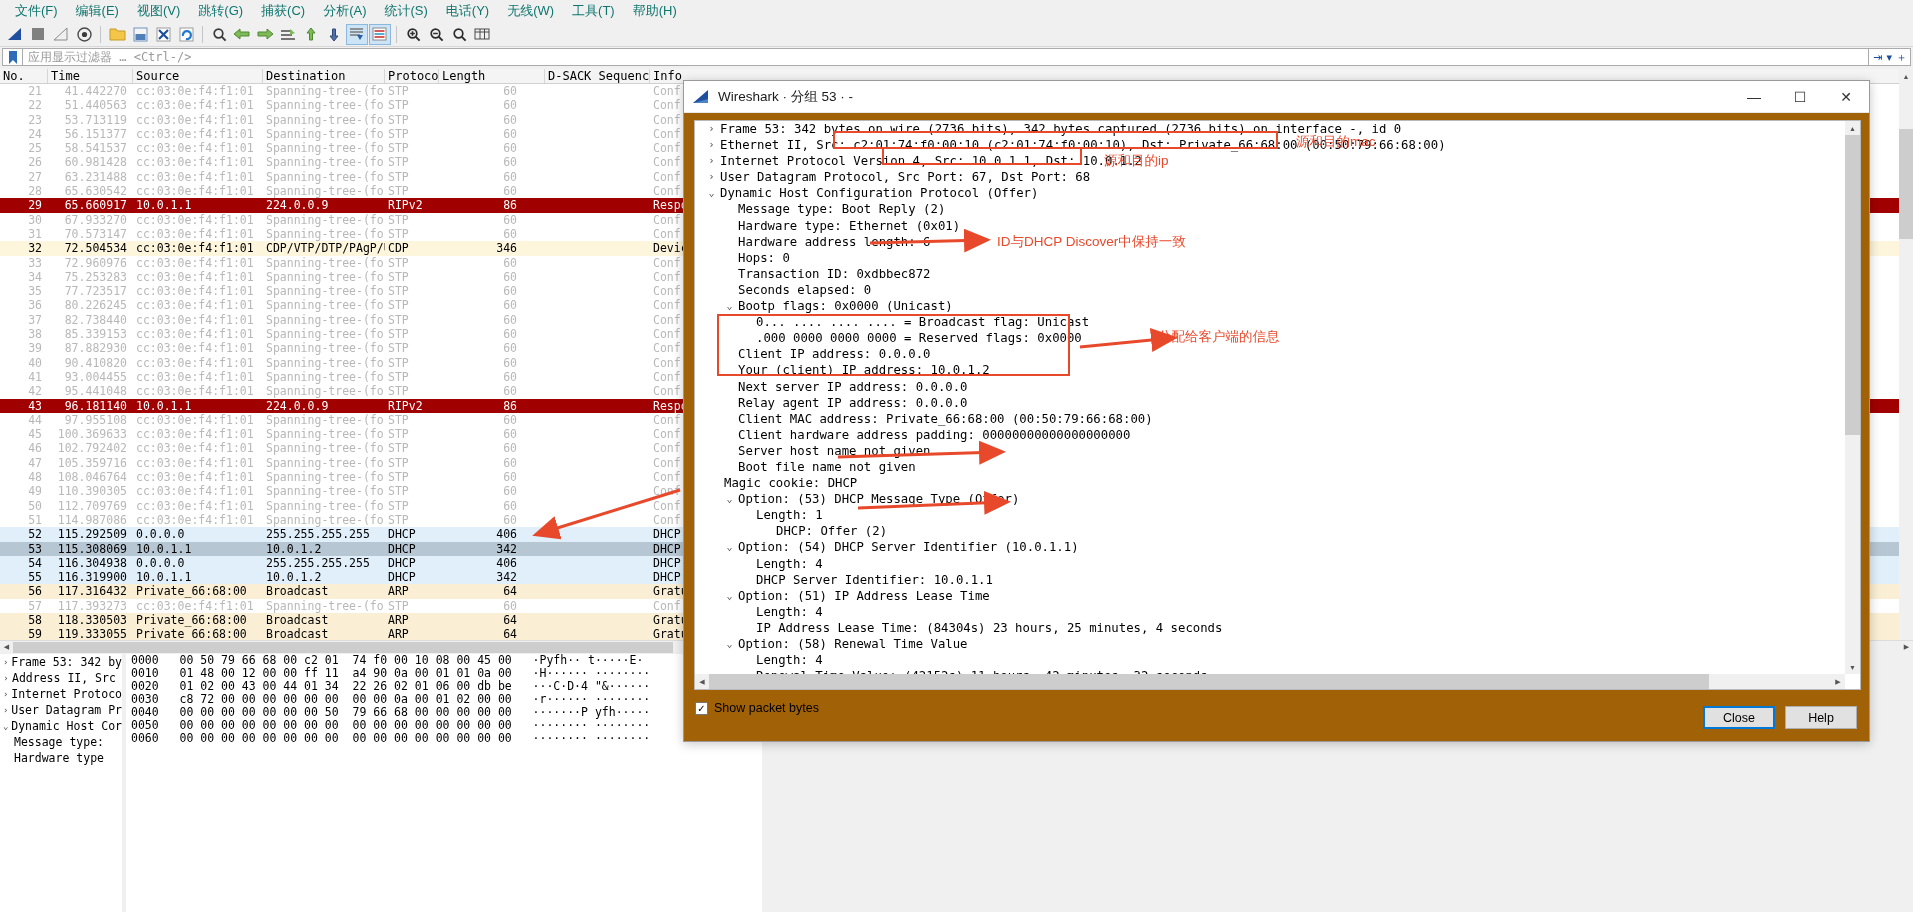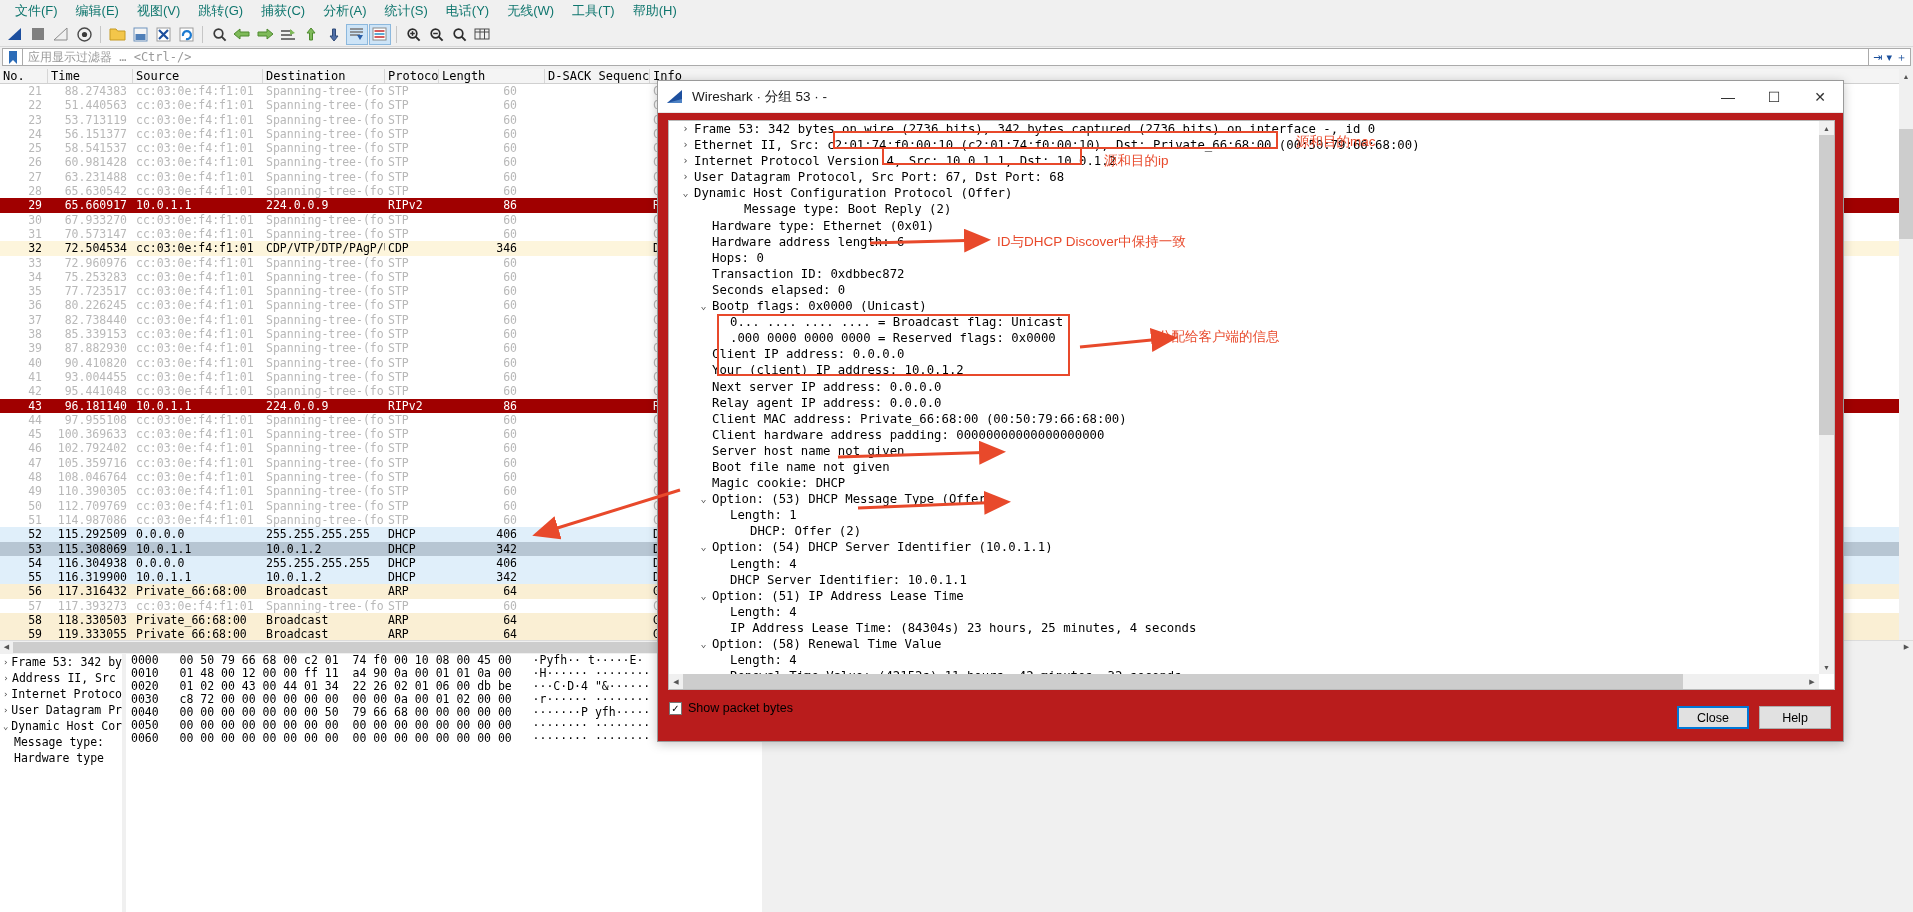--- a/index.html
+++ b/index.html
@@ -119,22 +119,22 @@
   #bytespane {
     position:absolute; left:126px; top:654px; width:636px; height:258px;
     background:#fff; overflow:hidden;
     font-family:"DejaVu Sans Mono","Liberation Mono",monospace;
     font-size:11.5px; color:#000;
   }
   .hexrow { height:13px; line-height:13px; white-space:pre; padding-left:5px; }
 
   
   #dialog {
-    position:absolute; left:657px; top:80px; width:1187px; height:662px;
-    background:#b91c1c; border:1px solid #9a9a9a;
+    position:absolute; left:683px; top:80px; width:1187px; height:662px;
+    background:#a16207; border:1px solid #9a9a9a;
     box-shadow:0 2px 10px rgba(0,0,0,.22);
   }
   #dlgtitle {
     height:32px; background:#fff; display:flex; align-items:center;
     border-bottom:1px solid #e8e8e8;
   }
   #dlgtitle .tico { width:34px; display:flex; align-items:center; justify-content:center; }
   #dlgtitle .ttext { font-size:13.5px; color:#1a1a1a; }
   #dlgtitle .tbtns { margin-left:auto; display:flex; height:32px; }
   #dlgtitle .tbtn { width:46px; display:flex; align-items:center; justify-content:center; font-size:14px; color:#333; }
@@ -353,21 +353,21 @@
     <div class="c-src">Source</div>
     <div class="c-dst">Destination</div>
     <div class="c-prot">Protocol</div>
     <div class="c-len">Length</div>
     <div class="c-dsack">D-SACK Sequence</div>
     <div class="c-info">Info</div>
   </div>
   <div id="plbody">
       <div class="prow stp">
         <span class="c-no">21</span>
-        <span class="c-time">88.274383</span>
+        <span class="c-time">41.442270</span>
         <span class="c-src">cc:03:0e:f4:f1:01</span>
         <span class="c-dst">Spanning-tree-(for-…</span>
         <span class="c-prot">STP</span>
         <span class="c-len">60</span>
         <span class="c-dsack"></span>
         <span class="c-info">Conf. Root = 3276</span>
       </div>
       <div class="prow stp">
         <span class="c-no">22</span>
         <span class="c-time">51.440563</span>
@@ -829,38 +829,38 @@
     </div>
   </div>
 
   <div id="dlgtree">
     <div id="treeinner">
         <div class="trow" style="padding-left: 8px;"><span class="tw">›</span><span>Frame 53: 342 bytes on wire (2736 bits), 342 bytes captured (2736 bits) on interface -, id 0</span></div>
         <div class="trow" style="padding-left: 8px;"><span class="tw">›</span><span>Ethernet II, Src: c2:01:74:f0:00:10 (c2:01:74:f0:00:10), Dst: Private_66:68:00 (00:50:79:66:68:00)</span></div>
         <div class="trow" style="padding-left: 8px;"><span class="tw">›</span><span>Internet Protocol Version 4, Src: 10.0.1.1, Dst: 10.0.1.2</span></div>
         <div class="trow" style="padding-left: 8px;"><span class="tw">›</span><span>User Datagram Protocol, Src Port: 67, Dst Port: 68</span></div>
         <div class="trow" style="padding-left: 8px;"><span class="tw">⌄</span><span>Dynamic Host Configuration Protocol (Offer)</span></div>
-        <div class="trow" style="padding-left: 26px; gap: 32px;"><span class="tw none">·</span><span>Message type: Boot Reply (2)</span></div>
+        <div class="trow" style="padding-left: 26px;"><span class="tw none">·</span><span>Message type: Boot Reply (2)</span></div>
         <div class="trow" style="padding-left: 26px;"><span class="tw none">·</span><span>Hardware type: Ethernet (0x01)</span></div>
         <div class="trow" style="padding-left: 26px;"><span class="tw none">·</span><span>Hardware address length: 6</span></div>
         <div class="trow" style="padding-left: 26px;"><span class="tw none">·</span><span>Hops: 0</span></div>
         <div class="trow" style="padding-left: 26px;"><span class="tw none">·</span><span>Transaction ID: 0xdbbec872</span></div>
         <div class="trow" style="padding-left: 26px;"><span class="tw none">·</span><span>Seconds elapsed: 0</span></div>
         <div class="trow" style="padding-left: 26px;"><span class="tw">⌄</span><span>Bootp flags: 0x0000 (Unicast)</span></div>
         <div class="trow" style="padding-left: 44px;"><span class="tw none">·</span><span>0... .... .... .... = Broadcast flag: Unicast</span></div>
         <div class="trow" style="padding-left: 44px;"><span class="tw none">·</span><span>.000 0000 0000 0000 = Reserved flags: 0x0000</span></div>
         <div class="trow" style="padding-left: 26px;"><span class="tw none">·</span><span>Client IP address: 0.0.0.0</span></div>
         <div class="trow" style="padding-left: 26px;"><span class="tw none">·</span><span>Your (client) IP address: 10.0.1.2</span></div>
         <div class="trow" style="padding-left: 26px;"><span class="tw none">·</span><span>Next server IP address: 0.0.0.0</span></div>
         <div class="trow" style="padding-left: 26px;"><span class="tw none">·</span><span>Relay agent IP address: 0.0.0.0</span></div>
         <div class="trow" style="padding-left: 26px;"><span class="tw none">·</span><span>Client MAC address: Private_66:68:00 (00:50:79:66:68:00)</span></div>
         <div class="trow" style="padding-left: 26px;"><span class="tw none">·</span><span>Client hardware address padding: 00000000000000000000</span></div>
         <div class="trow" style="padding-left: 26px;"><span class="tw none">·</span><span>Server host name not given</span></div>
         <div class="trow" style="padding-left: 26px;"><span class="tw none">·</span><span>Boot file name not given</span></div>
-        <div class="trow" style="padding-left: 26px; align-items: center;"><span class="tw none">·</span><span>Magic cookie: DHCP</span></div>
+        <div class="trow" style="padding-left: 12px; align-items: center;"><span class="tw none">·</span><span>Magic cookie: DHCP</span></div>
         <div class="trow" style="padding-left: 26px;"><span class="tw">⌄</span><span>Option: (53) DHCP Message Type (Offer)</span></div>
         <div class="trow" style="padding-left: 44px;"><span class="tw none">·</span><span>Length: 1</span></div>
         <div class="trow" style="padding-left: 24px; margin-left: 40px;"><span class="tw none">·</span><span>DHCP: Offer (2)</span></div>
         <div class="trow" style="padding-left: 26px;"><span class="tw">⌄</span><span>Option: (54) DHCP Server Identifier (10.0.1.1)</span></div>
         <div class="trow" style="padding-left: 44px;"><span class="tw none">·</span><span>Length: 4</span></div>
         <div class="trow" style="padding-left: 44px;"><span class="tw none">·</span><span>DHCP Server Identifier: 10.0.1.1</span></div>
         <div class="trow" style="padding-left: 26px;"><span class="tw">⌄</span><span>Option: (51) IP Address Lease Time</span></div>
         <div class="trow" style="padding-left: 44px;"><span class="tw none">·</span><span>Length: 4</span></div>
         <div class="trow" style="padding-left: 44px;"><span class="tw none">·</span><span>IP Address Lease Time: (84304s) 23 hours, 25 minutes, 4 seconds</span></div>
         <div class="trow" style="padding-left: 26px;"><span class="tw">⌄</span><span>Option: (58) Renewal Time Value</span></div>

